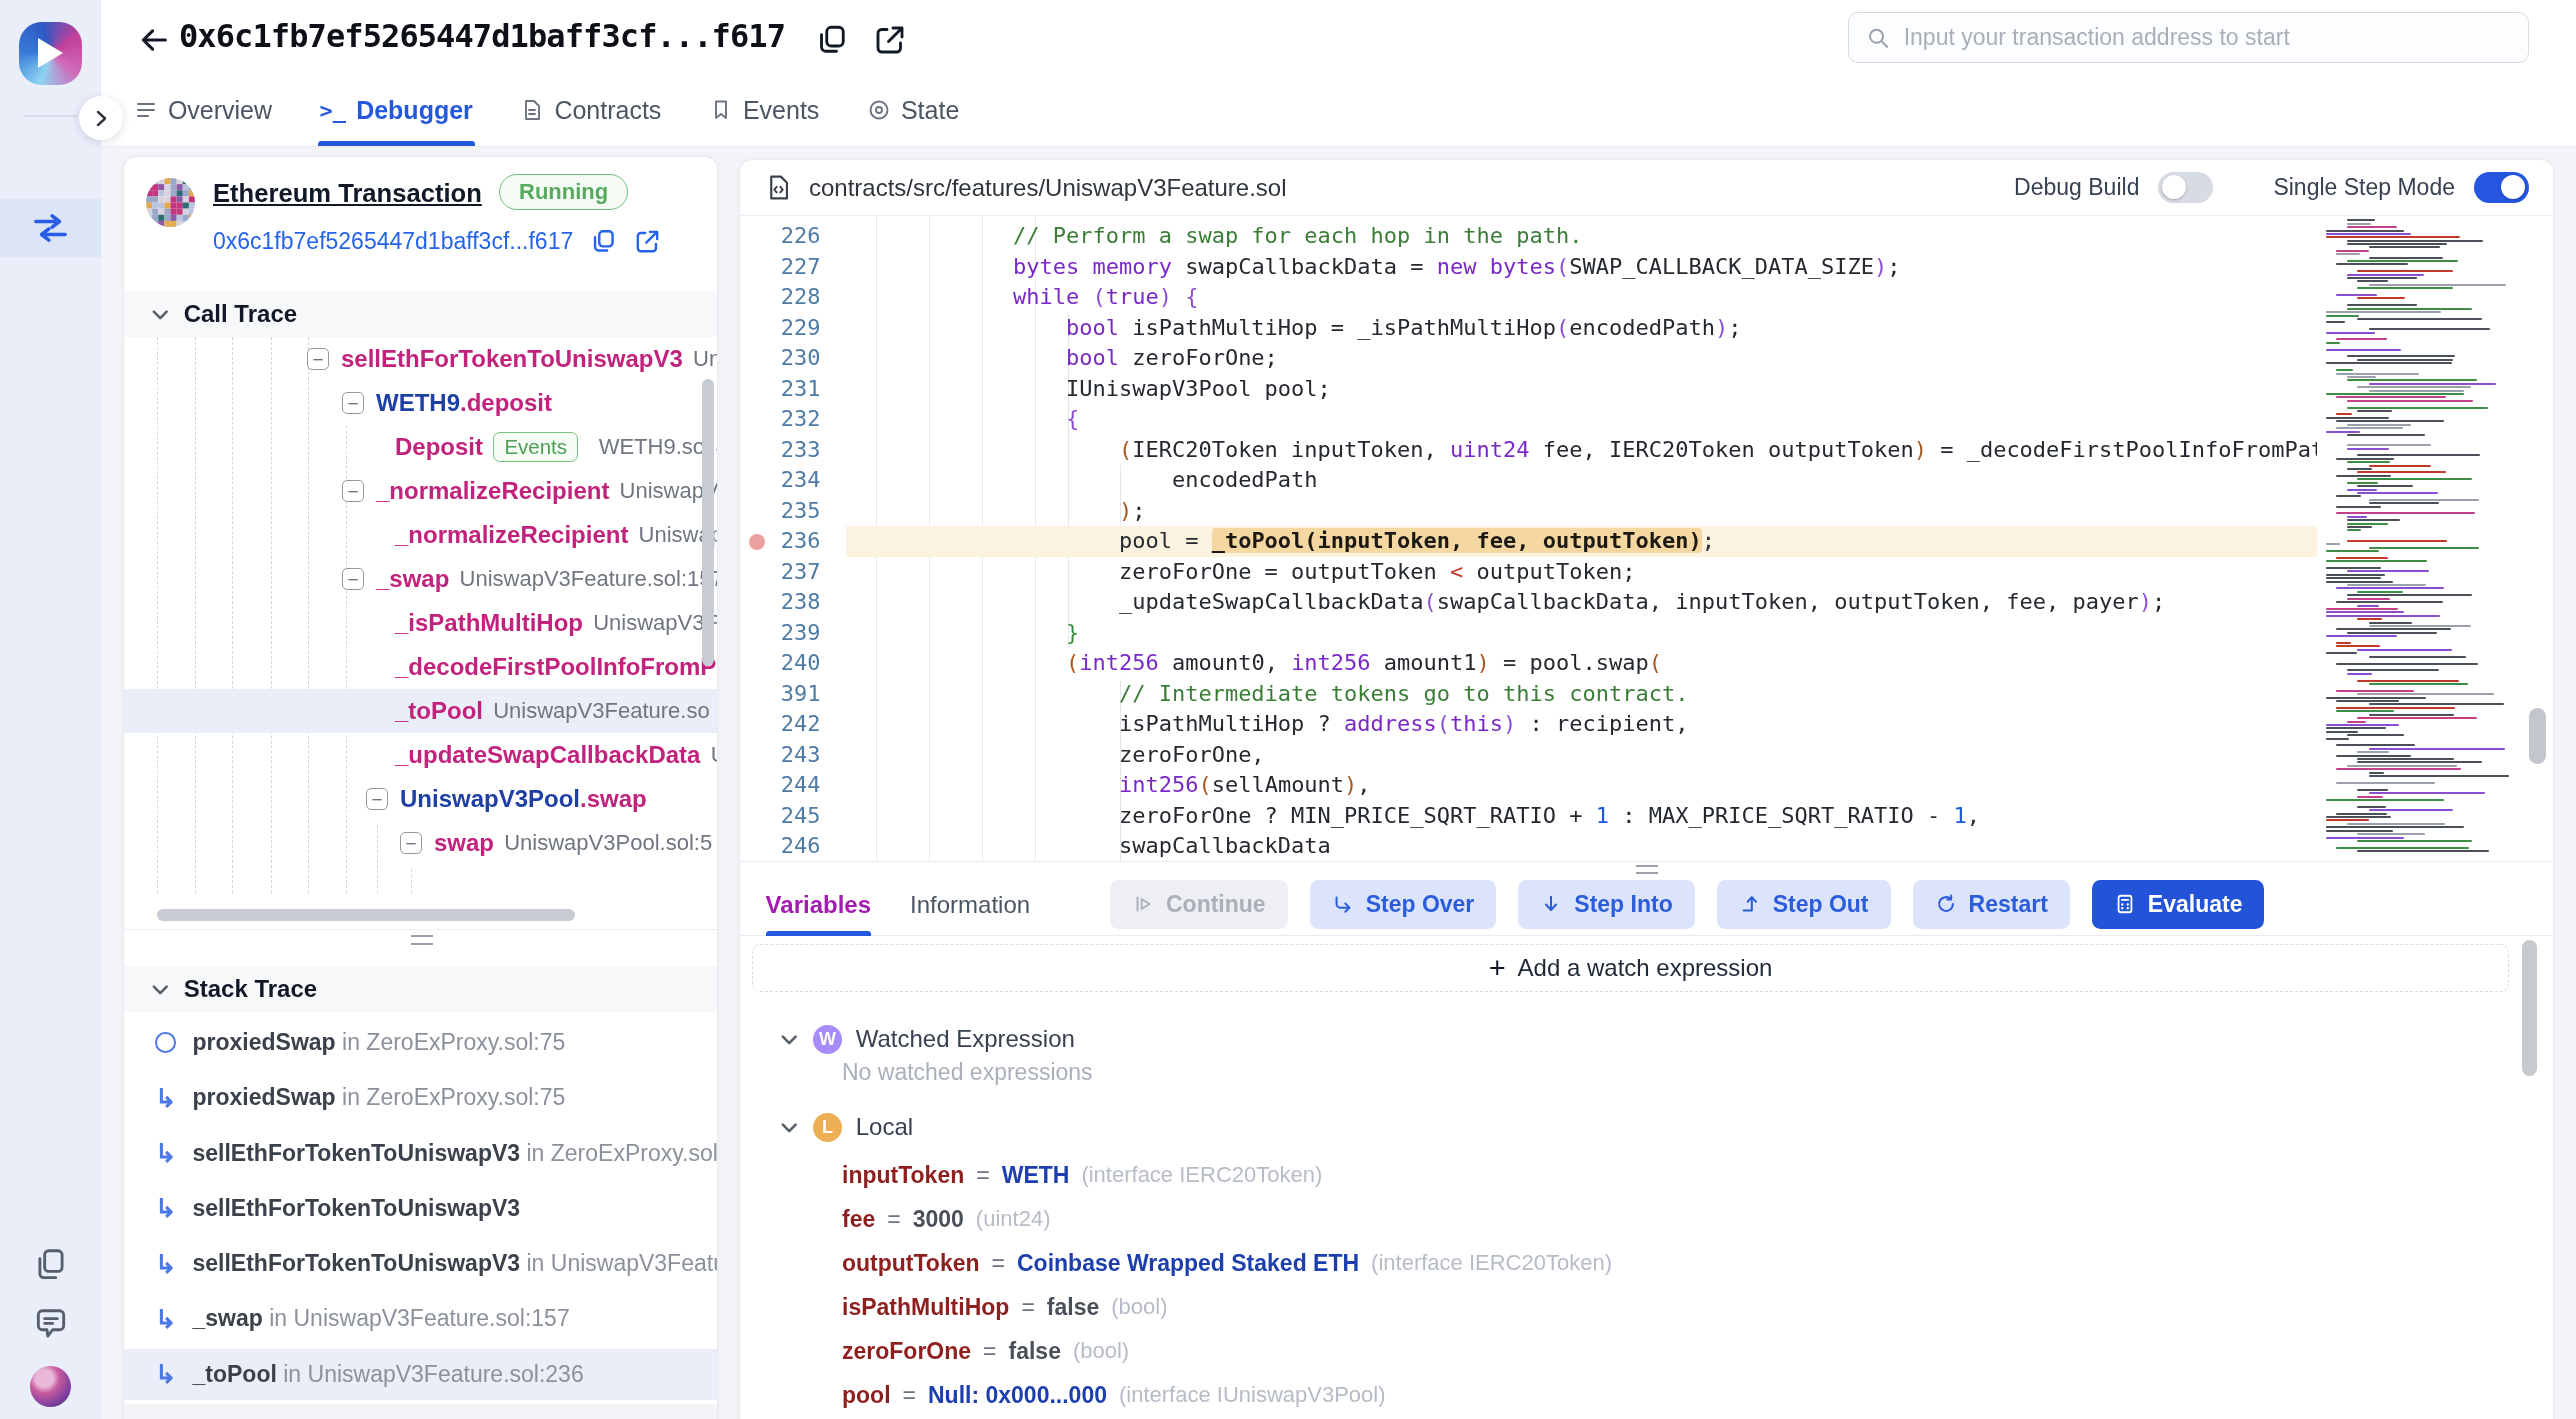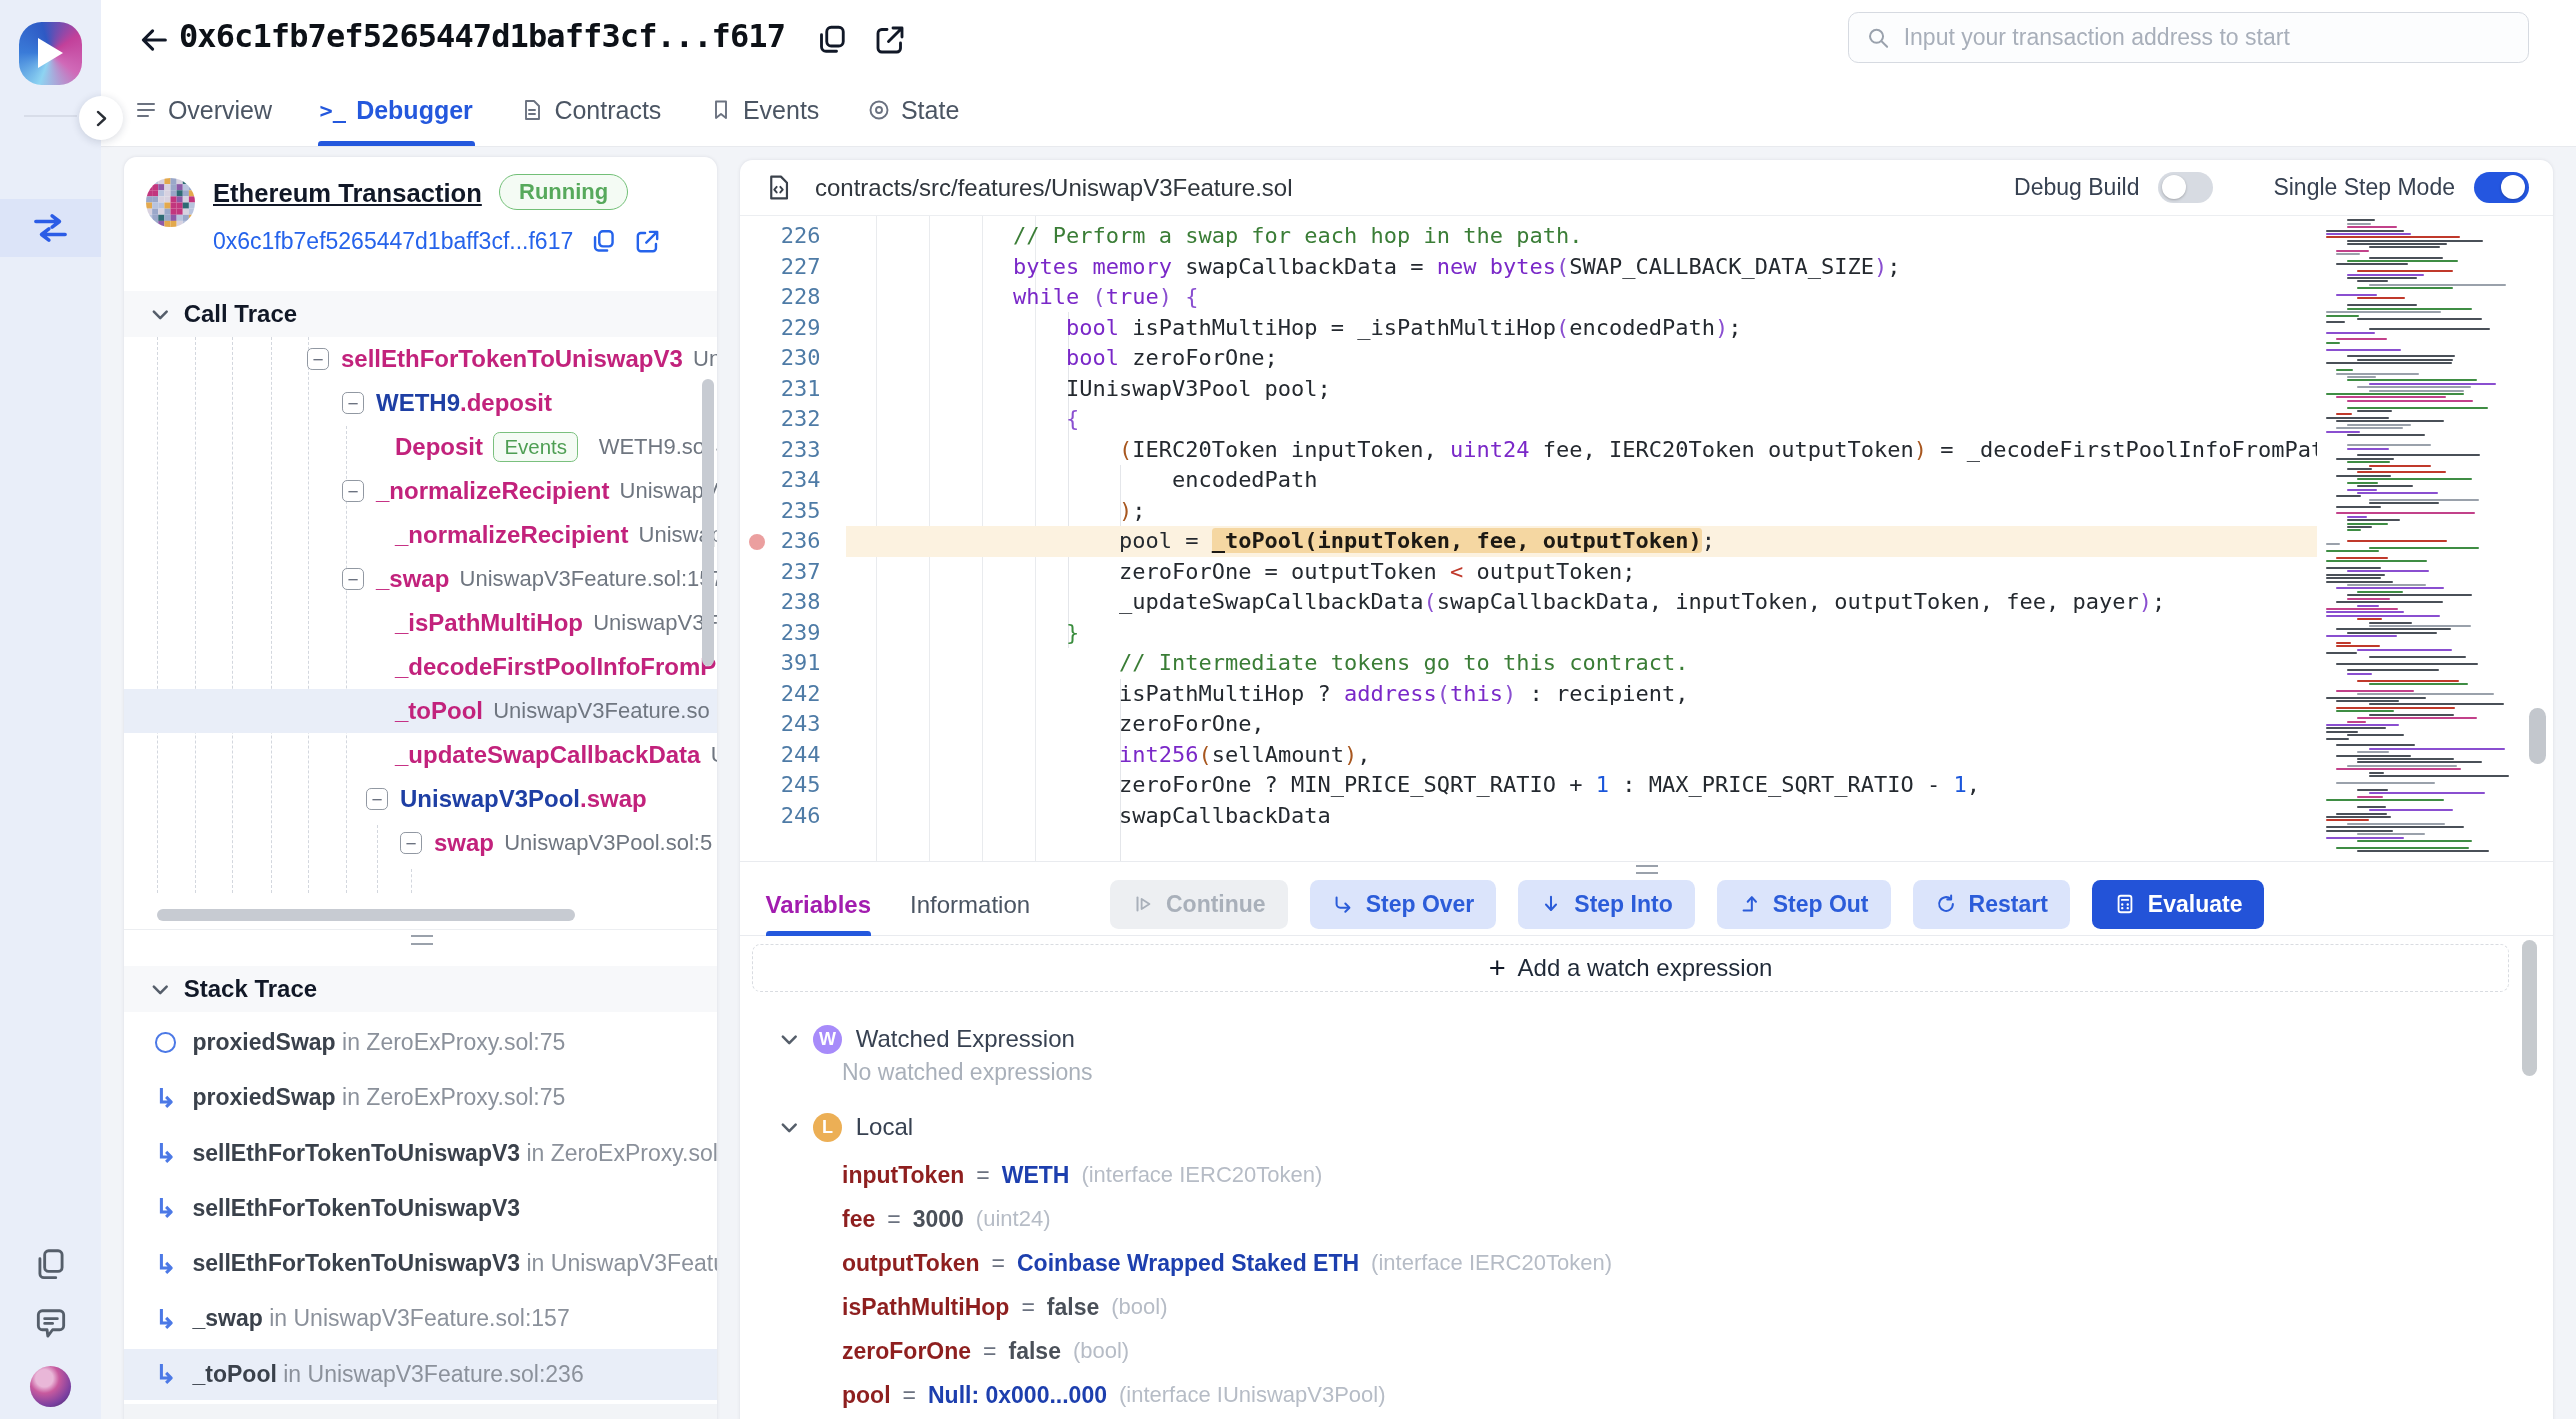--- a/index.html
+++ b/index.html
@@ -83,21 +83,21 @@
   .st-row { position:relative; height:51px; margin-bottom:4.3px; display:flex; align-items:center; padding-left:31px;
             gap:17px; white-space:nowrap; font-size:23px; }
   .st-row.sel { background:#e9eef8; }
   .st-ring { width:20.5px; height:20.5px; border:2.6px solid #4c79e6; border-radius:50%; flex:none; }
   .st-arrow { color:#4c79e6; font-size:25.6px; font-weight:bold; flex:none; width:20.5px; text-align:center; }
   .st-fn { color:#3a414b; font-weight:bold; }
   .st-in { color:#8b919b; }
   .side-foot { position:absolute; left:0; right:0; top:1247px; height:16px; background:#f2f4f7; }
 
   
-  .code-head { position:relative; height:56px; display:flex; align-items:center; padding:0 24px; gap:22px;
+  .code-head { position:relative; height:56px; display:flex; align-items:center; padding:0 24px; gap:16px;
                border-bottom:0.9px solid #eceef1; }
   .file-path { font-size:24px; color:#30363d; font-weight:500; }
   .code-head-right { margin-left:auto; display:flex; align-items:center; gap:19px; }
   .tog-label { font-size:23px; color:#374151; }
   .toggle { width:55px; height:31px; border-radius:15.4px; background:#d7dbe2; position:relative; flex:none; }
   .toggle .knob { position:absolute; left:3.4px; top:3.4px; width:24px; height:24px; border-radius:50%; background:#fff;
                   box-shadow:0 0.9px 2.6px rgba(0,0,0,.25); }
   .toggle.on { background:#2456e0; }
   .toggle.on .knob { left:27px; }
   .gap40 { width:22px; }
@@ -533,20 +533,24 @@
             <span class="cg">237</span>
             <pre class="cc"><span class="tk-d">                zeroForOne = outputToken </span><span class="tk-r">&lt;</span><span class="tk-d"> outputToken;</span></pre>
           </div>
           <div class="cl">
             <span class="cg">238</span>
             <pre class="cc"><span class="tk-d">                _updateSwapCallbackData</span><span class="tk-p">(</span><span class="tk-d">swapCallbackData, inputToken, outputToken, fee, payer</span><span class="tk-p">)</span><span class="tk-d">;</span></pre>
           </div>
           <div class="cl">
             <span class="cg">239</span>
             <pre class="cc"><span class="tk-g">            }</span></pre>
+          </div>
+          <div class="cl">
+            <span class="cg">240</span>
+            <pre class="cc"><span class="tk-b">            (</span><span class="tk-k">int256</span><span class="tk-d"> amount0, </span><span class="tk-k">int256</span><span class="tk-d"> amount1</span><span class="tk-b">)</span><span class="tk-d"> = pool.swap</span><span class="tk-b">(</span></pre>
           </div>
           <div class="cl">
             <span class="cg">391</span>
             <pre class="cc"><span class="tk-c">                // Intermediate tokens go to this contract.</span></pre>
           </div>
           <div class="cl">
             <span class="cg">242</span>
             <pre class="cc"><span class="tk-d">                isPathMultiHop ? </span><span class="tk-k">address</span><span class="tk-p">(</span><span class="tk-k">this</span><span class="tk-p">)</span><span class="tk-d"> : recipient,</span></pre>
           </div>
           <div class="cl">

